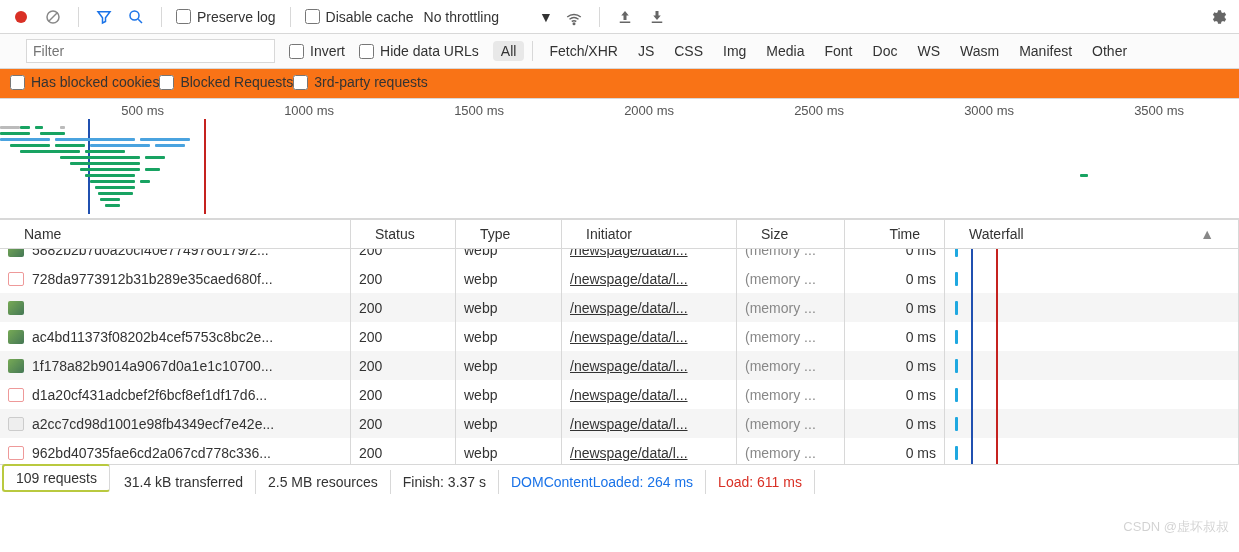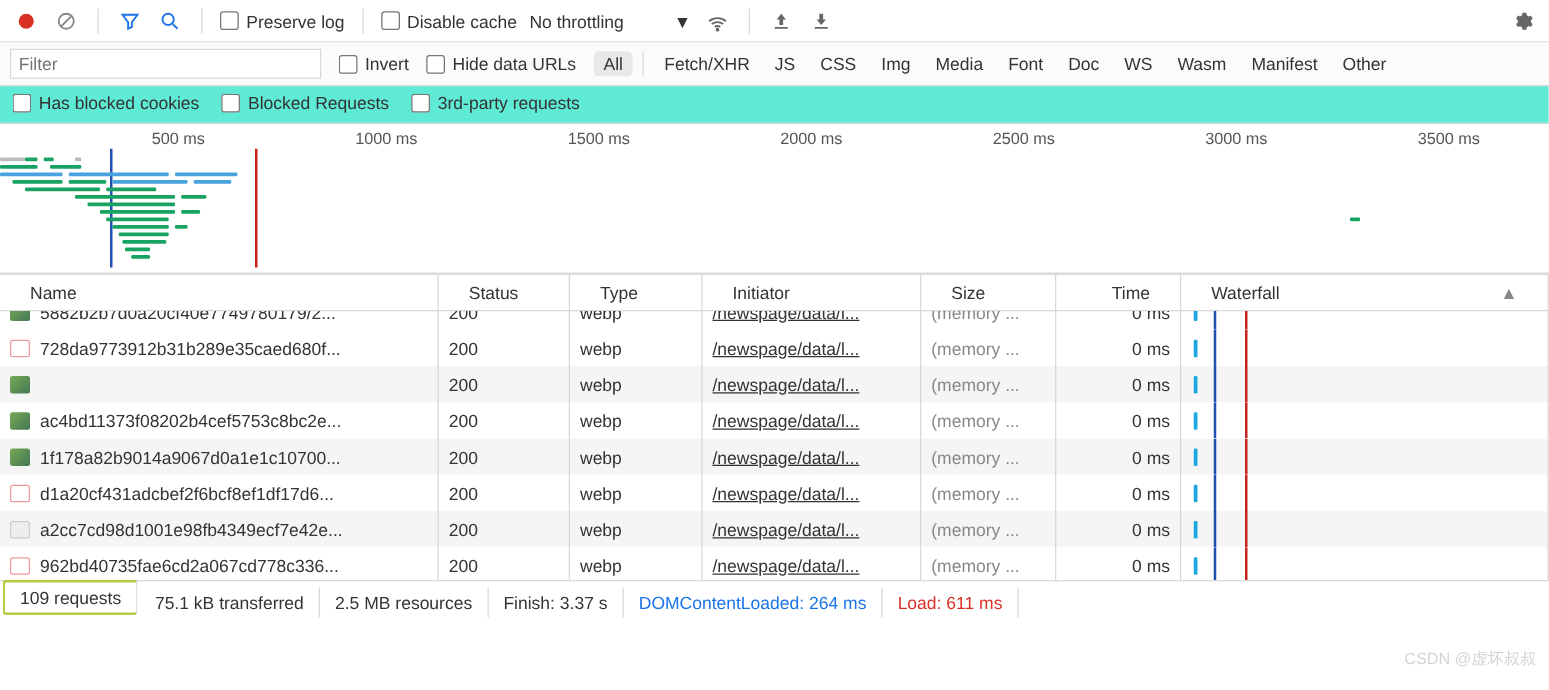--- a/index.html
+++ b/index.html
@@ -22,25 +22,25 @@
   .divider-v{width:1px;height:20px;background:var(--border);margin:0 4px}
   .iconbtn{display:inline-flex;align-items:center;justify-content:center;width:22px;height:22px;color:#666;cursor:pointer}
   .iconbtn svg{width:18px;height:18px}
   .record{color:var(--red)}
   .funnel{color:var(--blue)}
   .cbx{display:inline-flex;align-items:center;gap:6px;cursor:pointer}
   .cbx input{width:15px;height:15px;margin:0}
   .throttle{display:flex;align-items:center;gap:11px;color:var(--text);cursor:pointer}
   .spacer{flex:1}
   .gear{margin-left:auto}
-  .filterbar{display:flex;align-items:center;gap:14px;padding:5px 8px;background:#fbfbfb;border-bottom:1px solid var(--border);min-height:34px;flex-wrap:wrap;row-gap:6px}
+  .filterbar{display:flex;align-items:center;gap:14px;padding:5px 26px;background:#fbfbfb;border-bottom:1px solid var(--border);min-height:34px;flex-wrap:wrap;row-gap:6px}
   .filterinput{width:249px;height:24px;border:1px solid var(--border);padding:2px 6px;font-size:14px}
   .chip{padding:2px 8px;border-radius:4px;cursor:pointer}
   .chip.active{background:var(--chip-bg)}
-  .filterrow2{display:flex;align-items:center;gap:18px;padding:5px 10px 8px;background:#5eead4;border-bottom:1px solid var(--border)}
+  .filterrow2{display:flex;align-items:center;padding:5px 10px 8px;background:#f97316;border-bottom:1px solid var(--border)}
   .timeline{height:120px;border-bottom:1px solid var(--border);position:relative;overflow:hidden}
   .tl-ticks{position:absolute;top:4px;left:0;right:0;display:flex;font-size:13px;color:#555}
   .tl-ticks span{flex:0 0 170px;text-align:right;padding-right:6px}
   .tl-body{position:absolute;top:24px;left:0;right:0;bottom:0}
   .tl-vline{position:absolute;top:20px;bottom:4px;width:2px}
   .tl-bar{position:absolute;height:3px;background:var(--green);border-radius:1px}
   .tl-bar.blue{background:#4aa3df}
   .tl-bar.gray{background:#bbb}
   .grid-head{display:flex;border-top:1px solid var(--border);border-bottom:1px solid var(--border);background:#fff}
   .grid-head>div{padding:6px 24px;border-right:1px solid var(--border);font-size:14px}
@@ -367,20 +367,20 @@
       <div class="col-wf wf-cell">
         <span class="wf-tick" style="left:10px"></span>
         <span class="wf-vline" style="left:26px;background:var(--v-blue)"></span>
         <span class="wf-vline" style="left:51px;background:var(--v-red)"></span>
       </div>
     </div>
   </div>
 
 <div class="statusbar">
   <div class="hl">109 requests</div>
-  <div>75.1 kB transferred</div>
+  <div>31.4 kB transferred</div>
   <div>2.5 MB resources</div>
   <div>Finish: 3.37 s</div>
   <div class="blue-text">DOMContentLoaded: 264 ms</div>
   <div class="red-text">Load: 611 ms</div>
 </div>
 
 <div class="watermark">CSDN @虚坏叔叔</div>
 
 </body></html>

